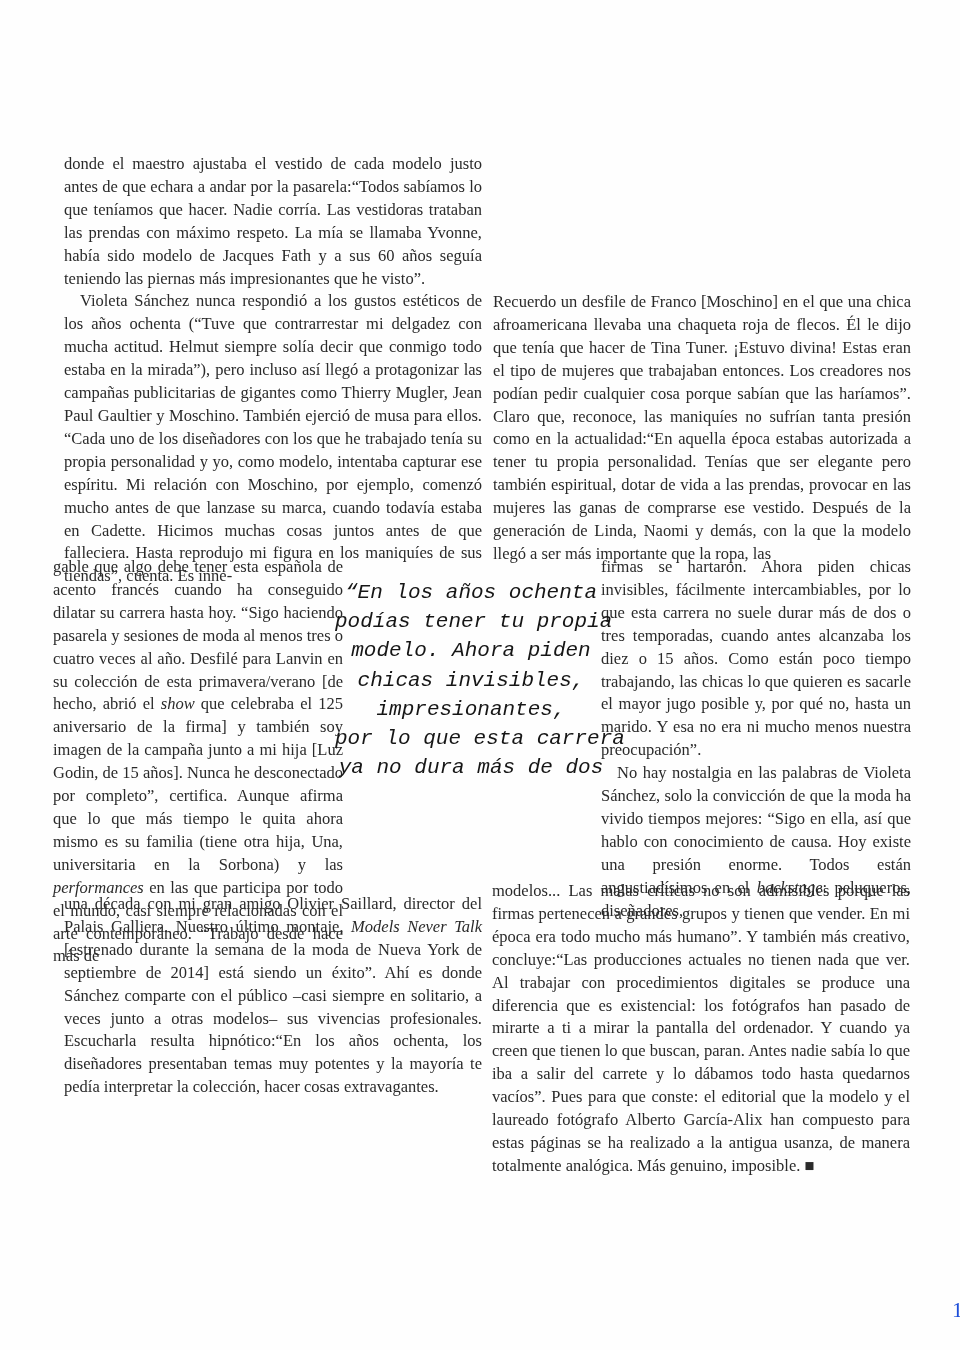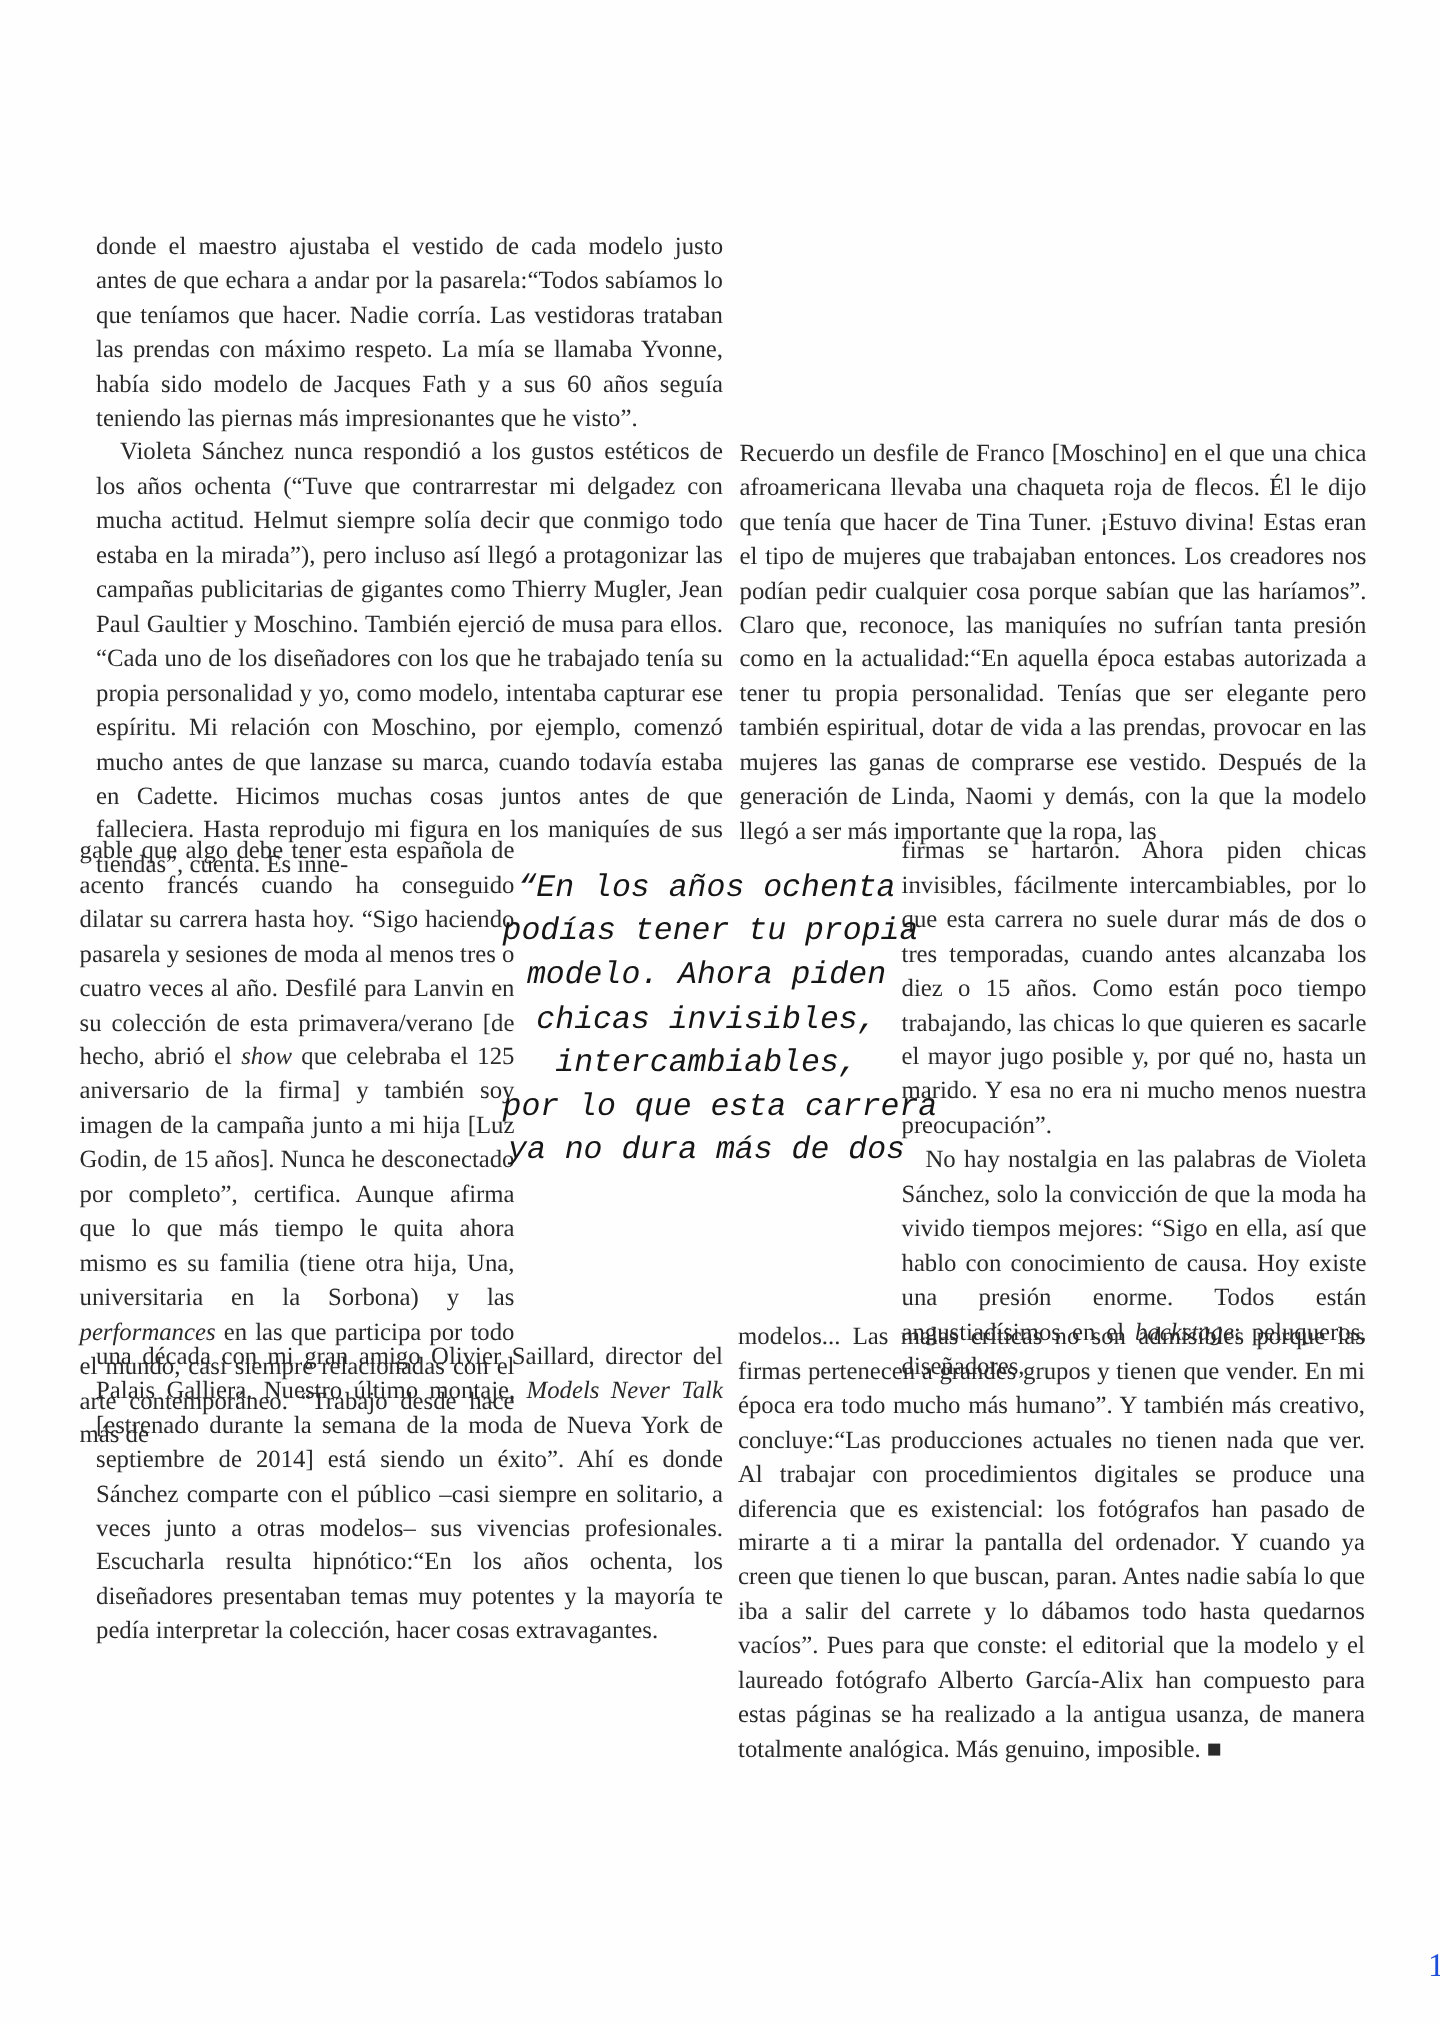--- a/index.html
+++ b/index.html
@@ -77,20 +77,20 @@
 
   <div id="right-bottom" class="block">
     <p><span>modelos... Las malas críticas no son admisibles porque las firmas pertenecen a grandes grupos y tienen que vender. En mi época era todo mucho más humano”. Y también más creativo, concluye:“Las producciones actuales no tienen nada que ver. Al trabajar con procedimientos digitales se produce una diferencia que es existencial: los fotógrafos han pasado de mirarte a ti a mirar la pantalla del ordenador. Y cuando ya creen que tienen lo que buscan, paran. Antes nadie sabía lo que iba a salir del carrete y lo dábamos todo hasta quedarnos vacíos”. Pues para que conste: el editorial que la modelo y el laureado fotógrafo Alberto García-Alix han compuesto para estas páginas se ha realizado a la antigua usanza, de manera totalmente analógica. Más genuino, imposible. </span><span>■</span></p>
   </div>
 
   <div id="pull-quote">
     <div class="pq-line">“En los años ochenta</div>
     <div class="pq-line">podías tener tu propia</div>
     <div class="pq-line">modelo. Ahora piden</div>
     <div class="pq-line">chicas invisibles,</div>
-    <div class="pq-line">intercambiables,</div>
+    <div class="pq-line">impresionantes,</div>
     <div class="pq-line">por lo que esta carrera</div>
     <div class="pq-line">ya no dura más de dos</div>
   </div>
 
   <div id="page-number">161</div>
 
 </div>
 
 </body></html>

